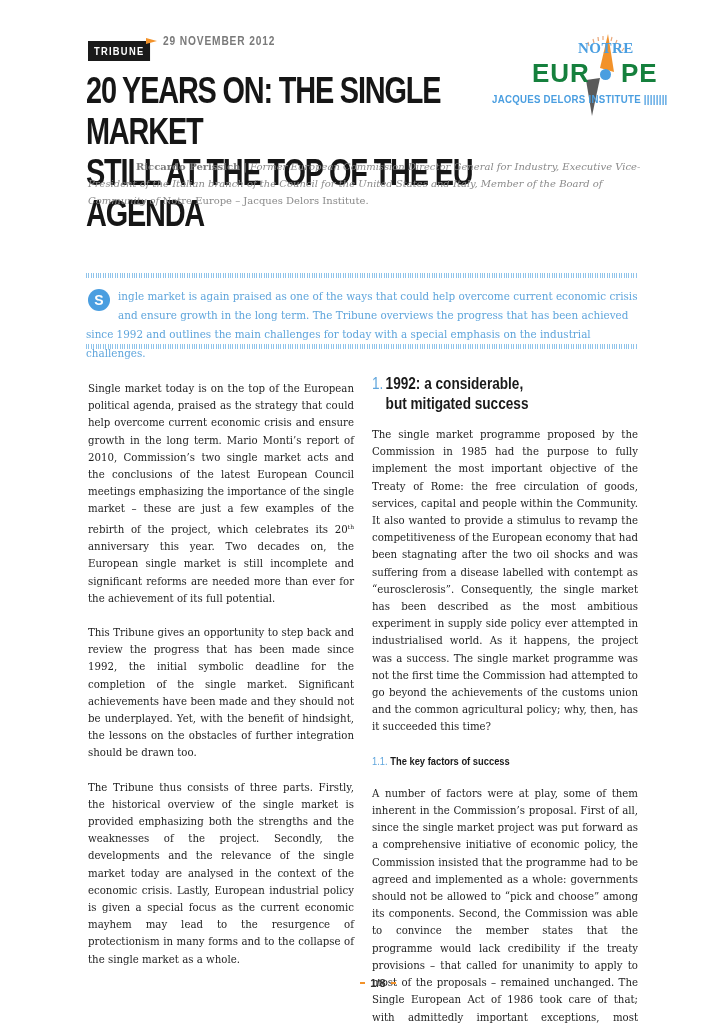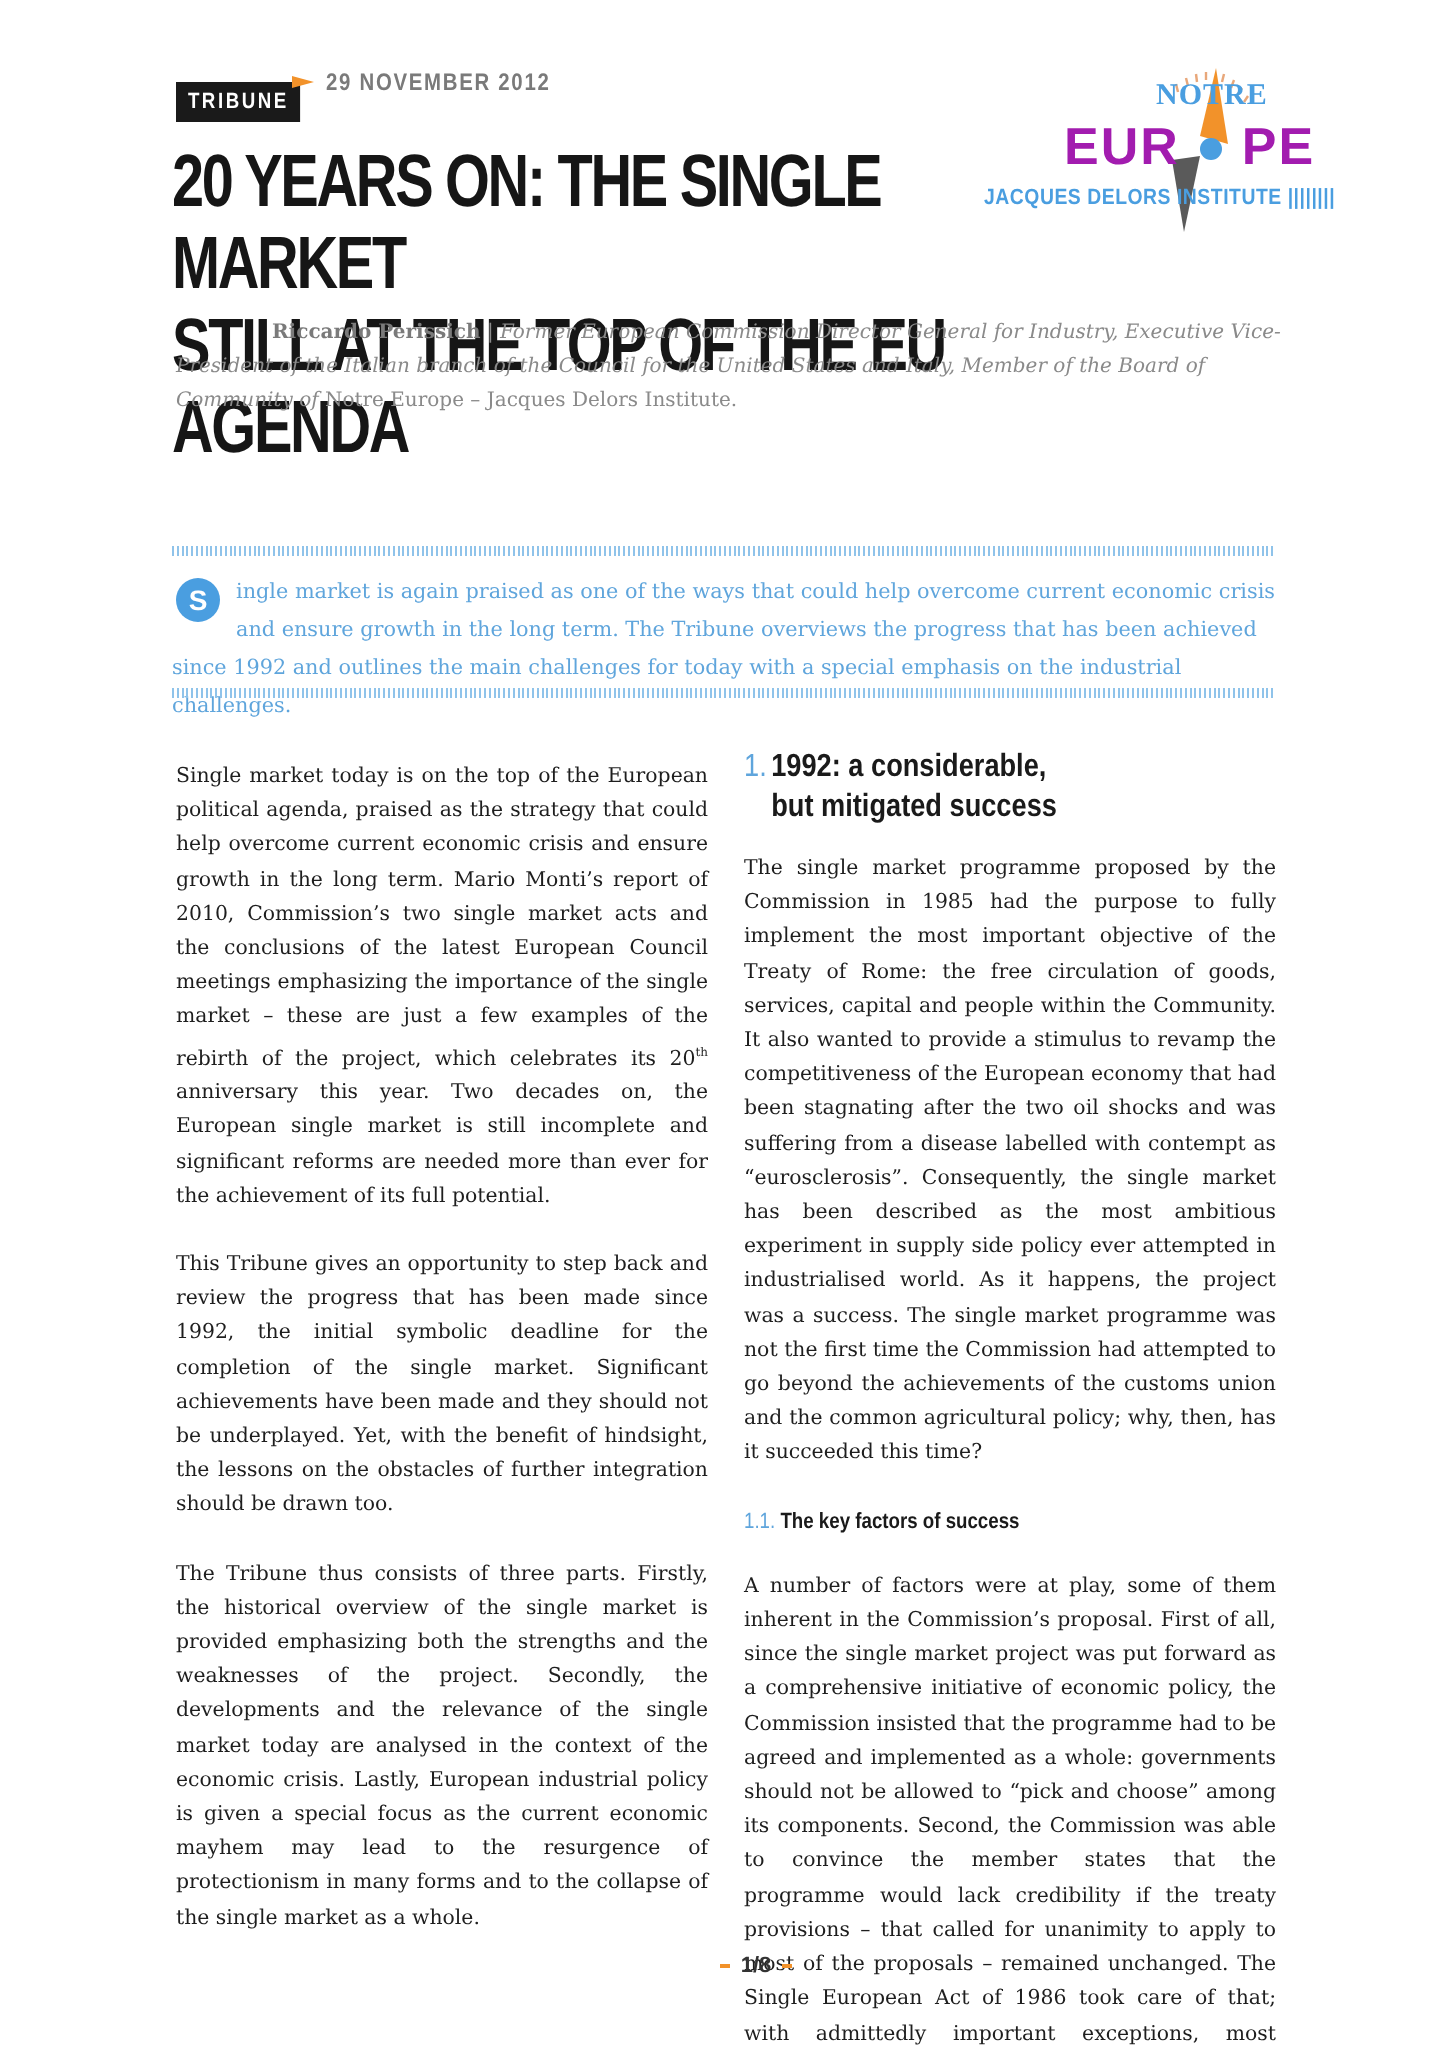--- a/index.html
+++ b/index.html
@@ -10,21 +10,21 @@
   .tribune-badge { left: 88px; top: 41px; height: 20px; padding: 0 7px; background: #1a1a1a; color: #fff; font-family: "Liberation Sans", sans-serif; font-weight: bold; font-size: 11px; letter-spacing: 1.5px; line-height: 20px; transform: scaleX(0.85); transform-origin: left center; }
   .date-row { left: 146px; top: 31px; height: 20px; display: flex; align-items: center; gap: 6px; }
   .arrow-icon { width: 0; height: 0; border-top: 3px solid transparent; border-bottom: 3px solid transparent; border-left: 11px solid #f2922a; }
   .date-text { font-family: "Liberation Sans", sans-serif; font-weight: bold; font-size: 12px; color: #7a7a7a; letter-spacing: 1px; transform: scaleX(0.85); transform-origin: left center; white-space: nowrap; }
 
   .title { left: 86px; top: 70px; width: 430px; font-family: "Liberation Sans", sans-serif; font-weight: bold; font-size: 37px; line-height: 41px; letter-spacing: -1.5px; color: #161616; transform: scaleX(0.78); transform-origin: left top; width: 560px; }
 
   
   .logo { left: 490px; top: 30px; width: 195px; height: 90px; }
   .logo-notre { position: absolute; left: 50px; top: 10px; font-family: Liberation Serif, serif; font-weight: bold; font-size: 15px; color: #4a9ee0; letter-spacing: 0.5px; margin-left: 38px; }
-  .logo-europe { position: absolute; left: 42px; top: 28px; font-family: "Liberation Sans", sans-serif; font-weight: bold; font-size: 26px; color: #a21caf; letter-spacing: 1px; }
+  .logo-europe { position: absolute; left: 42px; top: 28px; font-family: "Liberation Sans", sans-serif; font-weight: bold; font-size: 26px; color: #15803d; letter-spacing: 1px; }
   .logo-sub { position: absolute; left: 2px; top: 63px; font-family: "Liberation Sans", sans-serif; font-weight: bold; font-size: 11px; color: #4a9ee0; letter-spacing: 0.3px; white-space: nowrap; transform: scaleX(0.88); transform-origin: left center; }
   .logo-compass { position: absolute; left: 80px; top: 2px; width: 60px; height: 86px; }
 
   
   .author { left: 88px; top: 158px; width: 555px; font-size: 10px; line-height: 17px; color: #8a8a8a; }
   .author .name { font-weight: bold; color: #7a7a7a; padding-left: 48px; }
   .author .role { font-style: italic; }
 
   
   .rule { left: 86px; width: 552px; height: 5px; background-image: repeating-linear-gradient(90deg, #8fc3ea 0 1px, transparent 1px 2.4px); }

